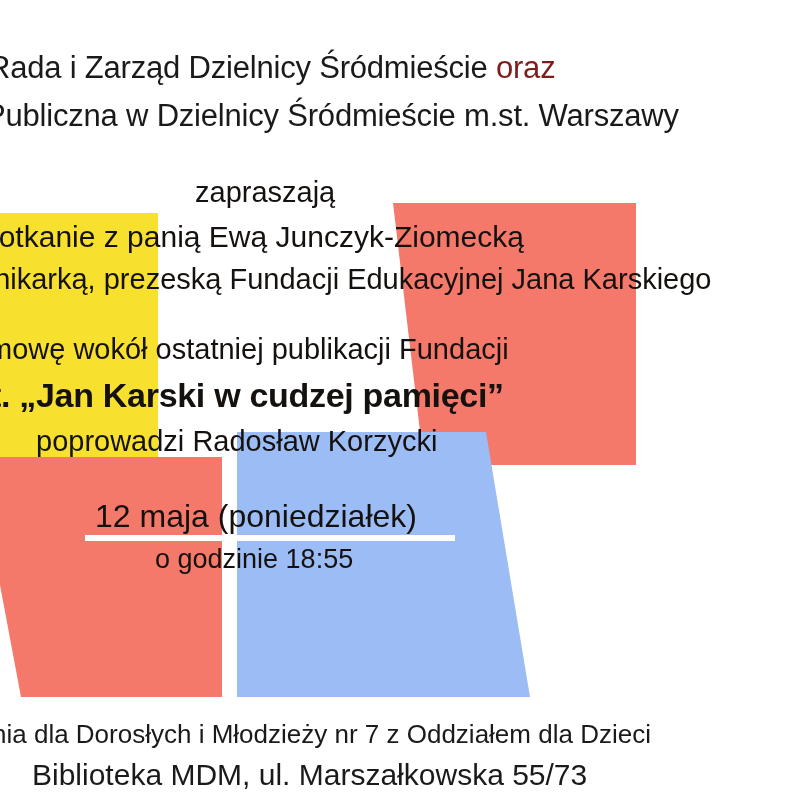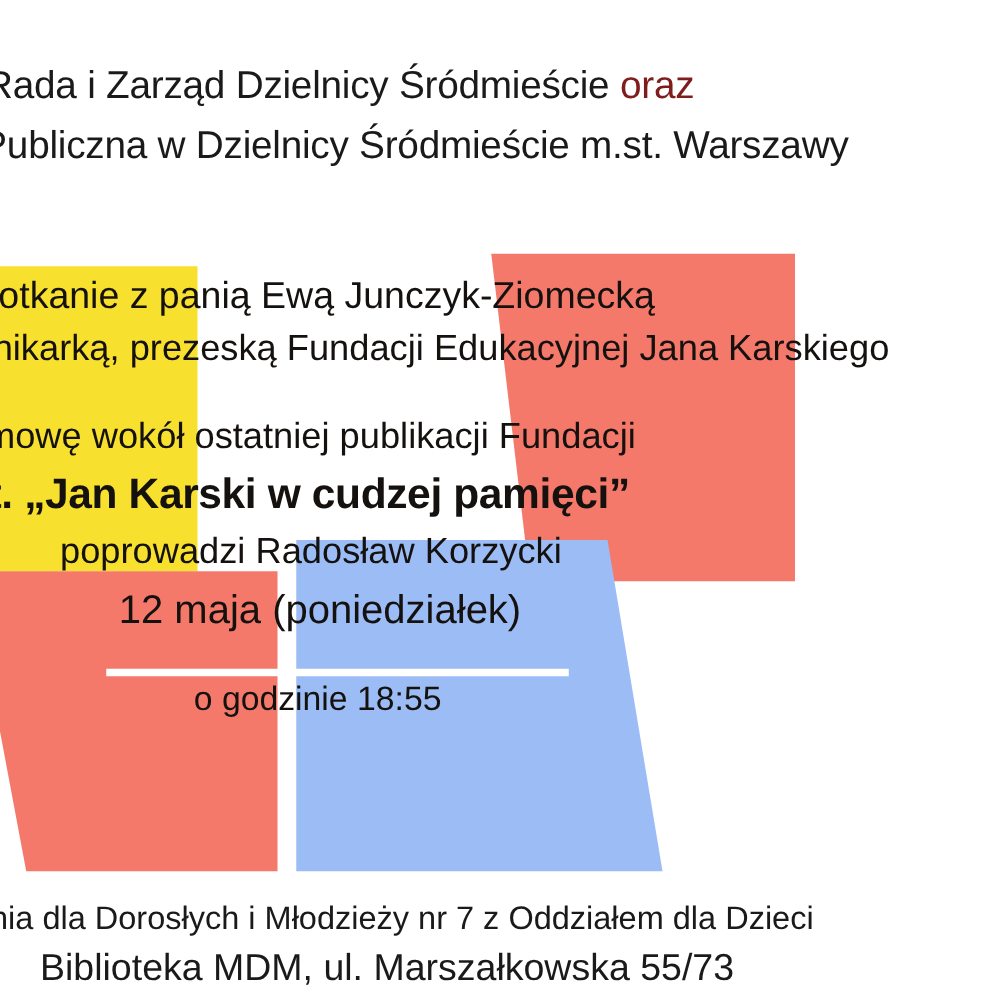--- a/index.html
+++ b/index.html
@@ -86,31 +86,31 @@
     font-weight: 400;
   }
   .bk-2 {
     left: -10px;
     top: 378px;
     font-size: 34px;
     font-weight: 700;
     letter-spacing: -0.3px;
   }
   .bk-3 {
-    left: 48px;
+    left: 36px;
     top: 427px;
     font-size: 29px;
     font-weight: 400;
   }
 
   
   .dt-wrap {
     position: absolute;
     left: 95px;
-    top: 471px;
+    top: 500px;
   }
   .dt-1 {
     position: relative;
     font-size: 32px;
     font-weight: 400;
     white-space: nowrap;
     color: #15110f;
     line-height: 1;
   }
   .dt-underline {
@@ -156,20 +156,21 @@
     <polygon id="shape-3" points="237,432 486,432 530,697 237,697" fill="#9CBCF5"></polygon>
   </svg>
 
   <div class="text-layer">
 
     <div class="line hdr hdr-1">
       <span>Rada i Zarząd Dzielnicy Śródmieście</span><span class="oraz"> oraz</span>
     </div>
     <div class="line hdr hdr-2">Publiczna w Dzielnicy Śródmieście m.st. Warszawy</div>
 
+    <div class="line inv-zapraszaja">zapraszają</div>
     <div class="line inv-1">
       <span>potkanie z panią </span><span class="b">Ewą Junczyk-Ziomecką</span>
     </div>
     <div class="line inv-2">nnikarką, prezeską Fundacji Edukacyjnej Jana Karskiego</div>
 
     <div class="line bk-1">mowę wokół ostatniej publikacji Fundacji</div>
     <div class="line bk-2">t. „Jan Karski w cudzej pamięci”</div>
     <div class="line bk-3">
       <span>poprowadzi </span><span class="b">Radosław Korzycki</span>
     </div>

